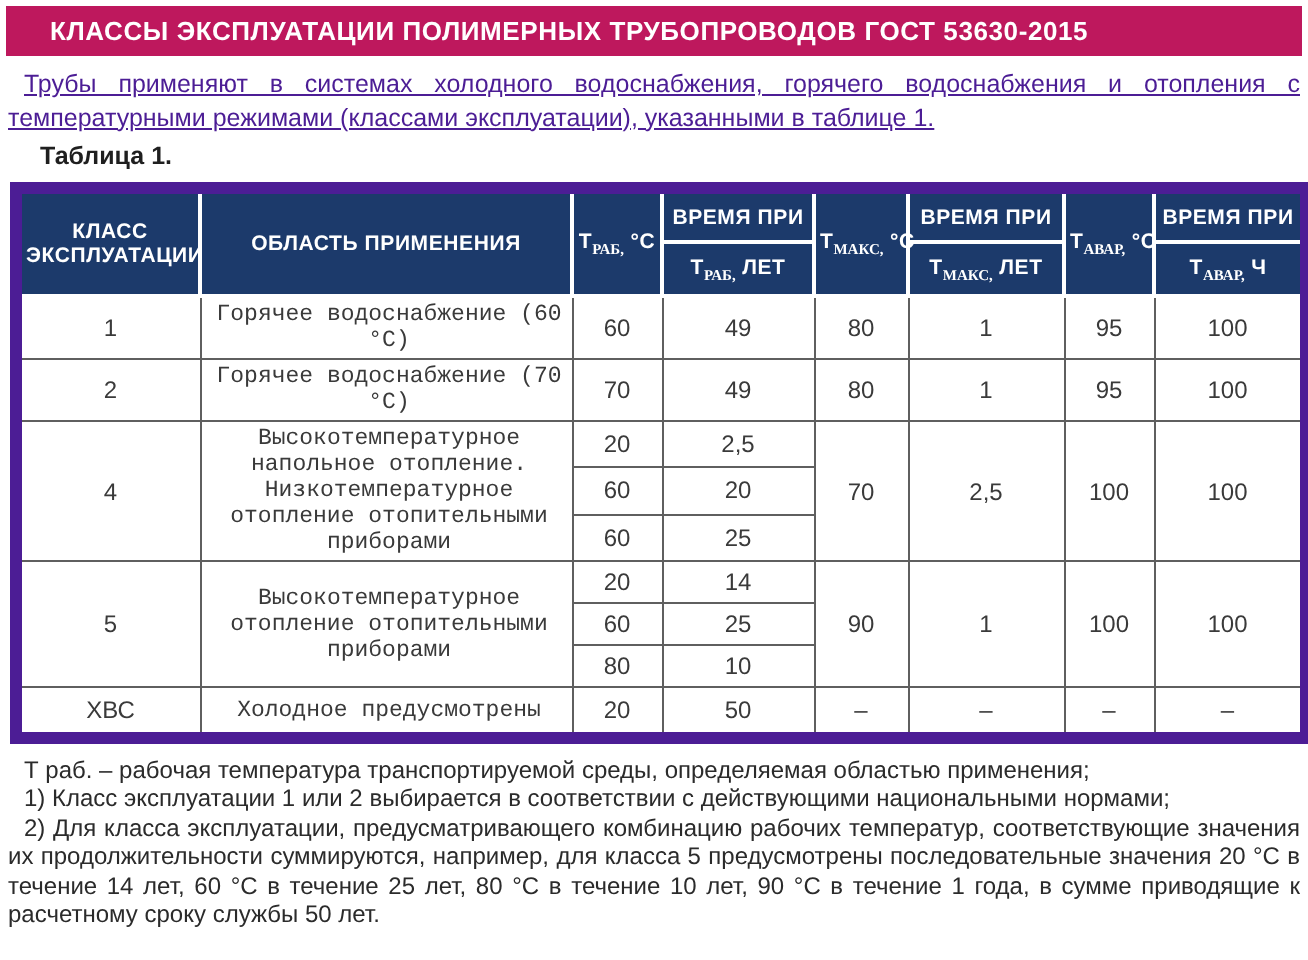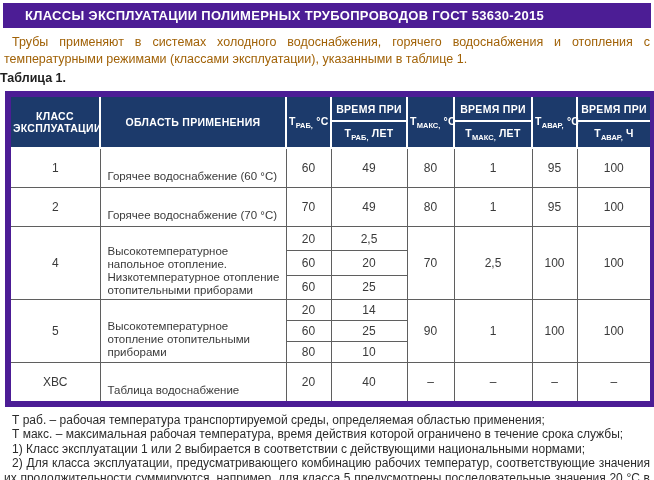--- a/index.html
+++ b/index.html
@@ -4,52 +4,52 @@
 <style>
   html,body{margin:0;padding:0;}
   body{
     width:654px;height:480px;background:#ffffff;
     font-family:"Liberation Sans", sans-serif;color:#2e2e2e;
     overflow:hidden;
   }
   #page{width:654px;height:480px;position:relative;background:#fff;}
 
   .banner{
-    margin:3px 3px 0 3px;height:25px;background:#4c1d95;color:#ffffff;
+    margin:3px 3px 0 3px;height:25px;background:#be185d;color:#ffffff;
     font-weight:700;font-size:13px;letter-spacing:.3px;
     display:flex;align-items:center;padding-left:22px;box-sizing:border-box;
   }
 
   .intro{
     margin:6px 4px 0 4px;font-size:12.5px;line-height:16.5px;
-    text-align:justify;text-indent:8px;color:#a16207;
+    text-align:justify;text-indent:8px;color:#4c1d95;text-decoration:underline;
   }
 
   .table-label{
-    margin:4px 0 0 0;font-weight:700;font-size:12.5px;color:#1f1f1f;
+    margin:4px 0 0 20px;font-weight:700;font-size:12.5px;color:#1f1f1f;
   }
 
   table{
     border-collapse:collapse;table-layout:fixed;
     margin:6px 0 0 5px;width:645px;
     border:6px solid #4c1d95;
   }
   th{
     background:#1c3a6b;color:#ffffff;border:2px solid #ffffff;
     font-weight:700;font-size:10.5px;letter-spacing:.3px;
     padding:2px;text-align:center;vertical-align:middle;
   }
   thead tr{height:27px;}
-  th sub{font-size:7.5px;vertical-align:-3px;letter-spacing:0;}
+  th sub{font-size:7.5px;vertical-align:-3px;letter-spacing:0;font-family:Liberation Serif, serif;}
   td{
     border:1px solid #5f5f5f;text-align:center;vertical-align:middle;
     font-size:12px;color:#3a3a3a;padding:1px 2px;height:18px;
   }
   td.area{
-    text-align:left;padding:18px 4px 2px 7px;font-size:11.5px;line-height:13px;
+    text-align:center;padding:2px 4px 2px 7px;font-size:11.5px;line-height:13px;font-family:Liberation Mono, monospace;
   }
 
   .notes{
     margin:6px 4px 0 4px;font-size:12px;line-height:14.4px;
     text-align:justify;color:#2b2b2b;
   }
   .notes p{margin:0;text-indent:8px;}
   .notes .notes-title{font-weight:700;text-indent:5px;}
 </style>
 </head>
@@ -148,31 +148,30 @@
         <td>60</td>
         <td>25</td>
       </tr>
       <tr>
         <td>80</td>
         <td>10</td>
       </tr>
 
       <tr>
         <td>ХВС</td>
-        <td class="area">Таблица водоснабжение</td>
+        <td class="area">Холодное предусмотрены</td>
         <td>20</td>
-        <td>40</td>
+        <td>50</td>
         <td>–</td>
         <td>–</td>
         <td>–</td>
         <td>–</td>
       </tr>
     </tbody>
   </table>
 
   <div class="notes">
     <p class="note">Т раб. – рабочая температура транспортируемой среды, определяемая областью применения;</p>
-    <p class="note">Т макс. – максимальная рабочая температура, время действия которой ограничено в течение срока службы;</p>
     <p class="note">1) Класс эксплуатации 1 или 2 выбирается в соответствии с действующими национальными нормами;</p>
     <p class="note">2) Для класса эксплуатации, предусматривающего комбинацию рабочих температур, соответствующие значения их продолжительности суммируются, например, для класса 5 предусмотрены последовательные значения 20 °С в течение 14 лет, 60 °С в течение 25 лет, 80 °С в течение 10 лет, 90 °С в течение 1 года, в сумме приводящие к расчетному сроку службы 50 лет.</p>
   </div>
 
 </div>
 
 </body></html>

